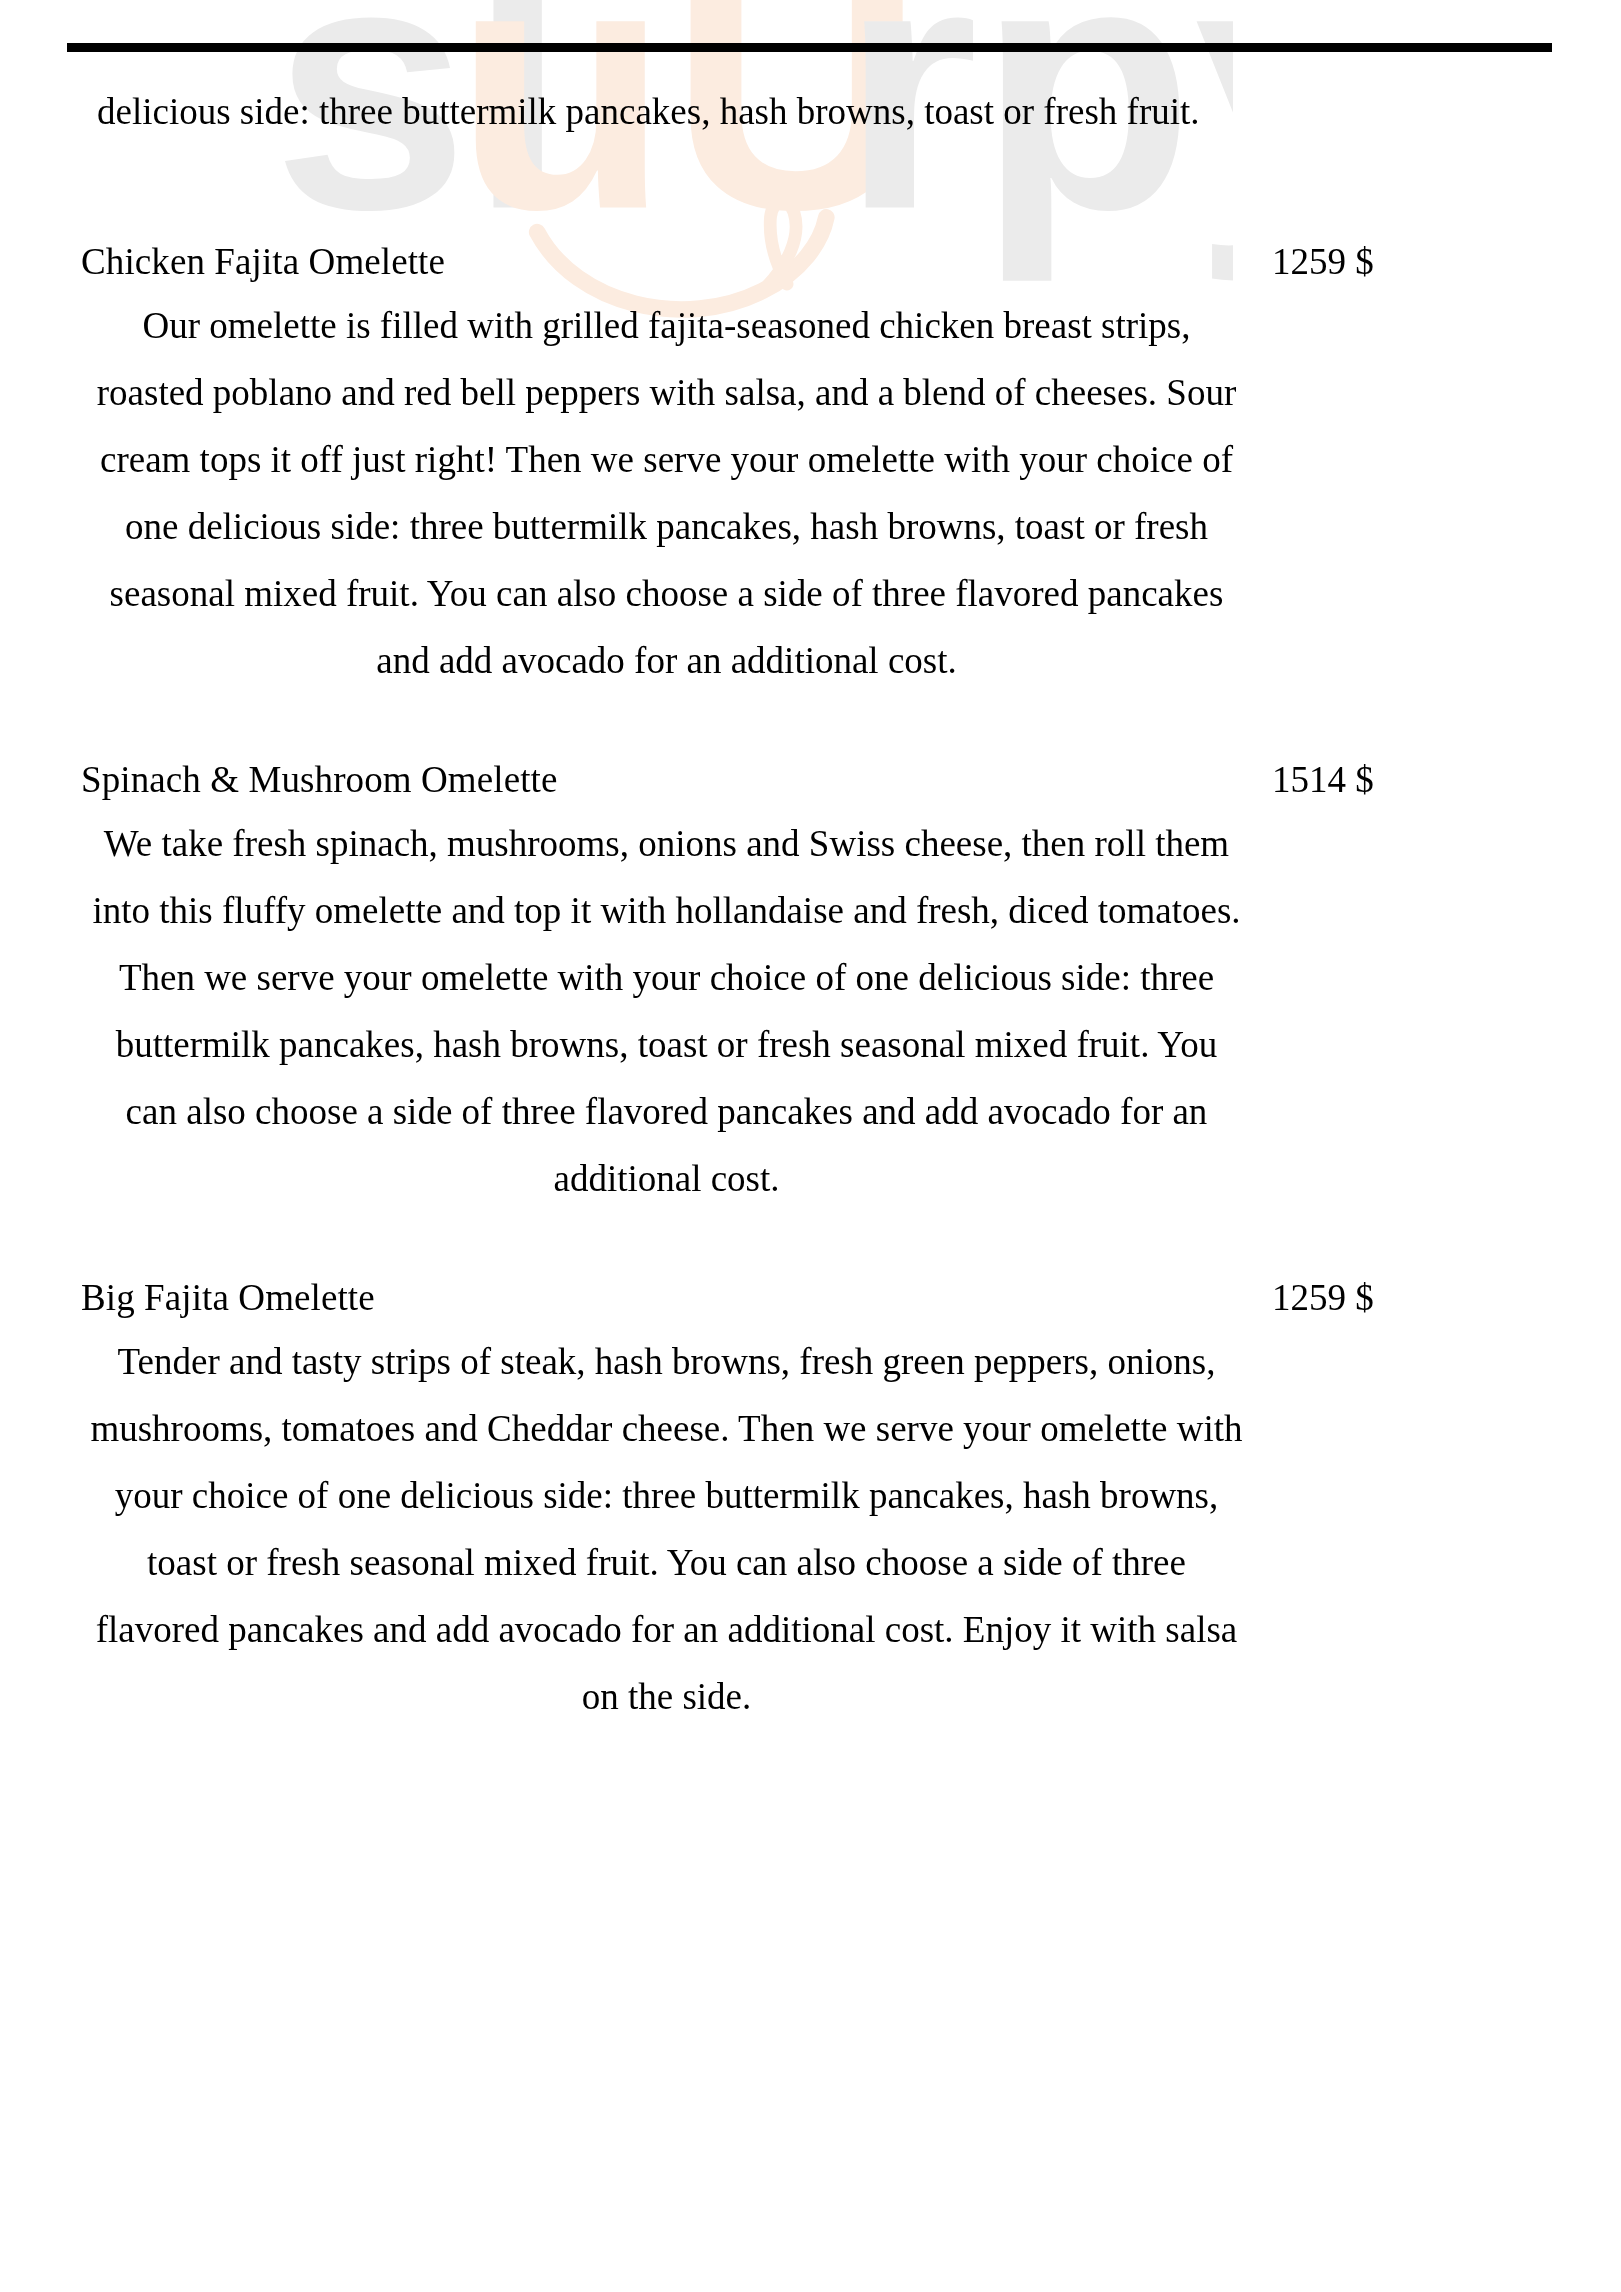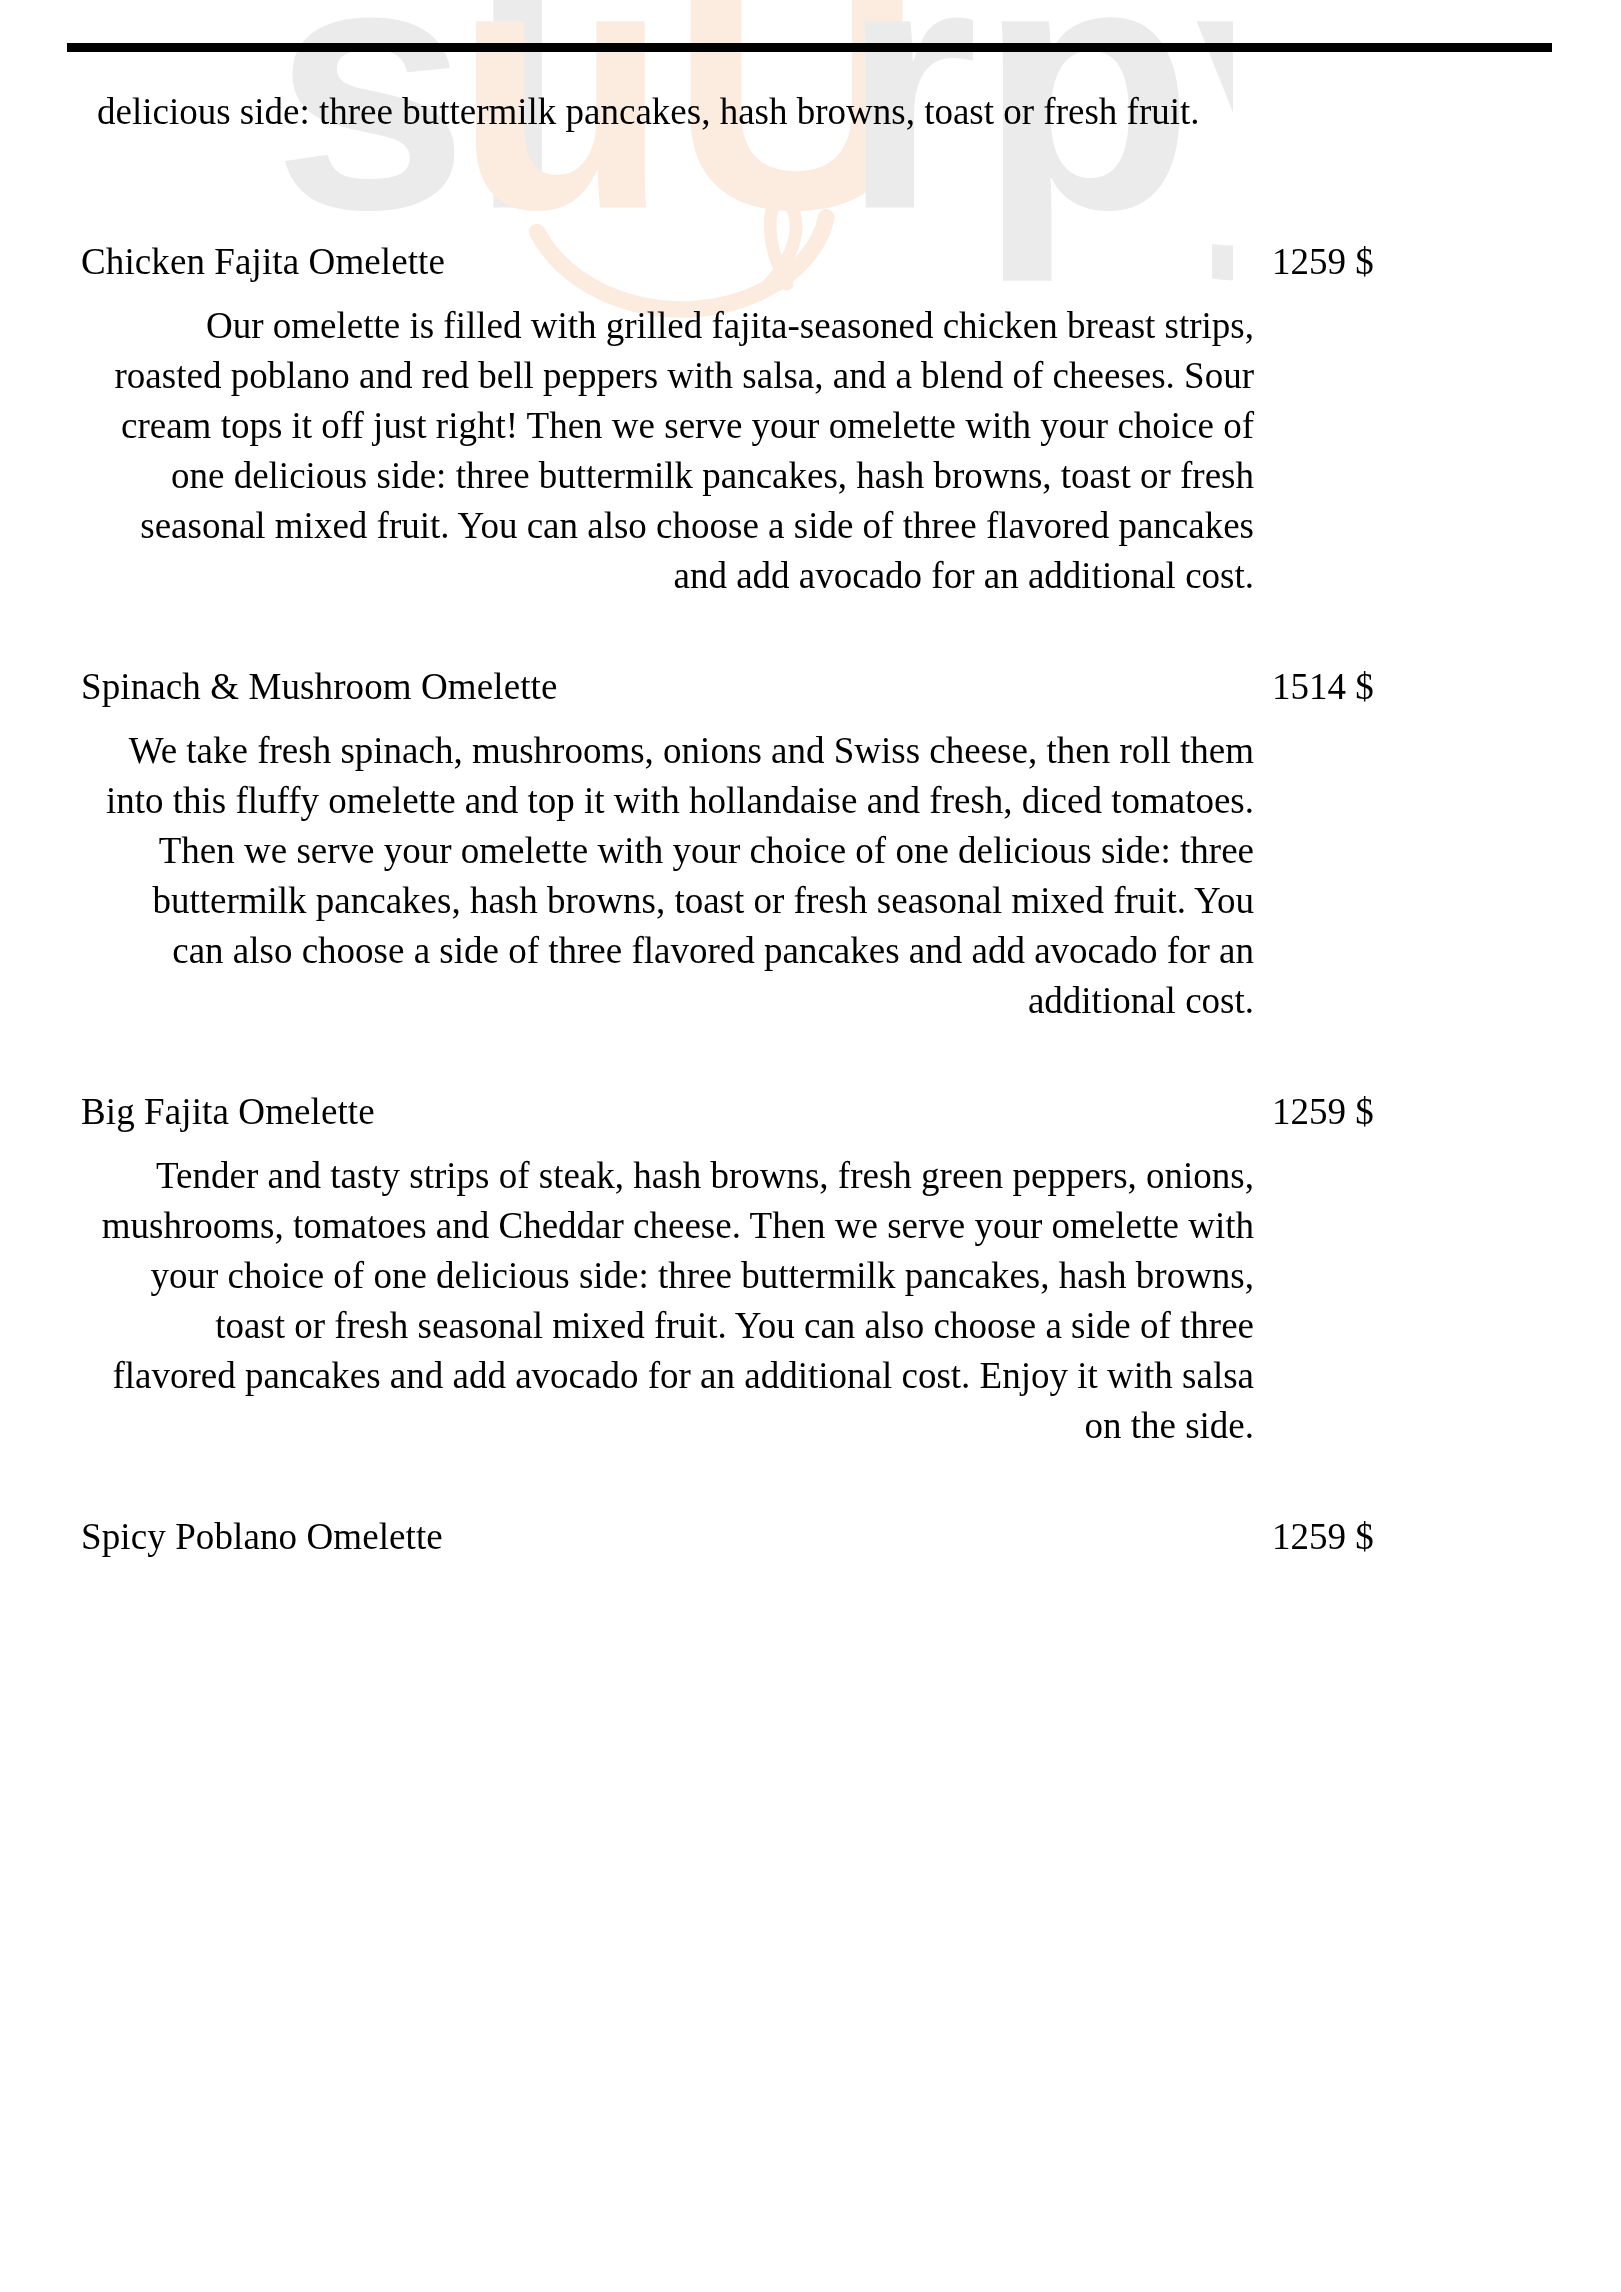--- a/index.html
+++ b/index.html
@@ -100,28 +100,28 @@
   .item-price {
     position: absolute;
     left: 1272px;
     top: 0;
     font-size: 37px;
     line-height: 47px;
     white-space: nowrap;
   }
 
   .item-desc {
-    margin: 16px;
+    margin: 7px;
     padding: 0;
     position: relative;
     left: 81px;
     width: 1157px;
     font-size: 37px;
-    line-height: 50px;
-    text-align: right;
+    line-height: 67px;
+    text-align: center;
   }
 
   .para {
     margin: 16px;
     padding: 0;
     font-size: 37px;
     line-height: 50px;
   }
 </style>
 </head>

